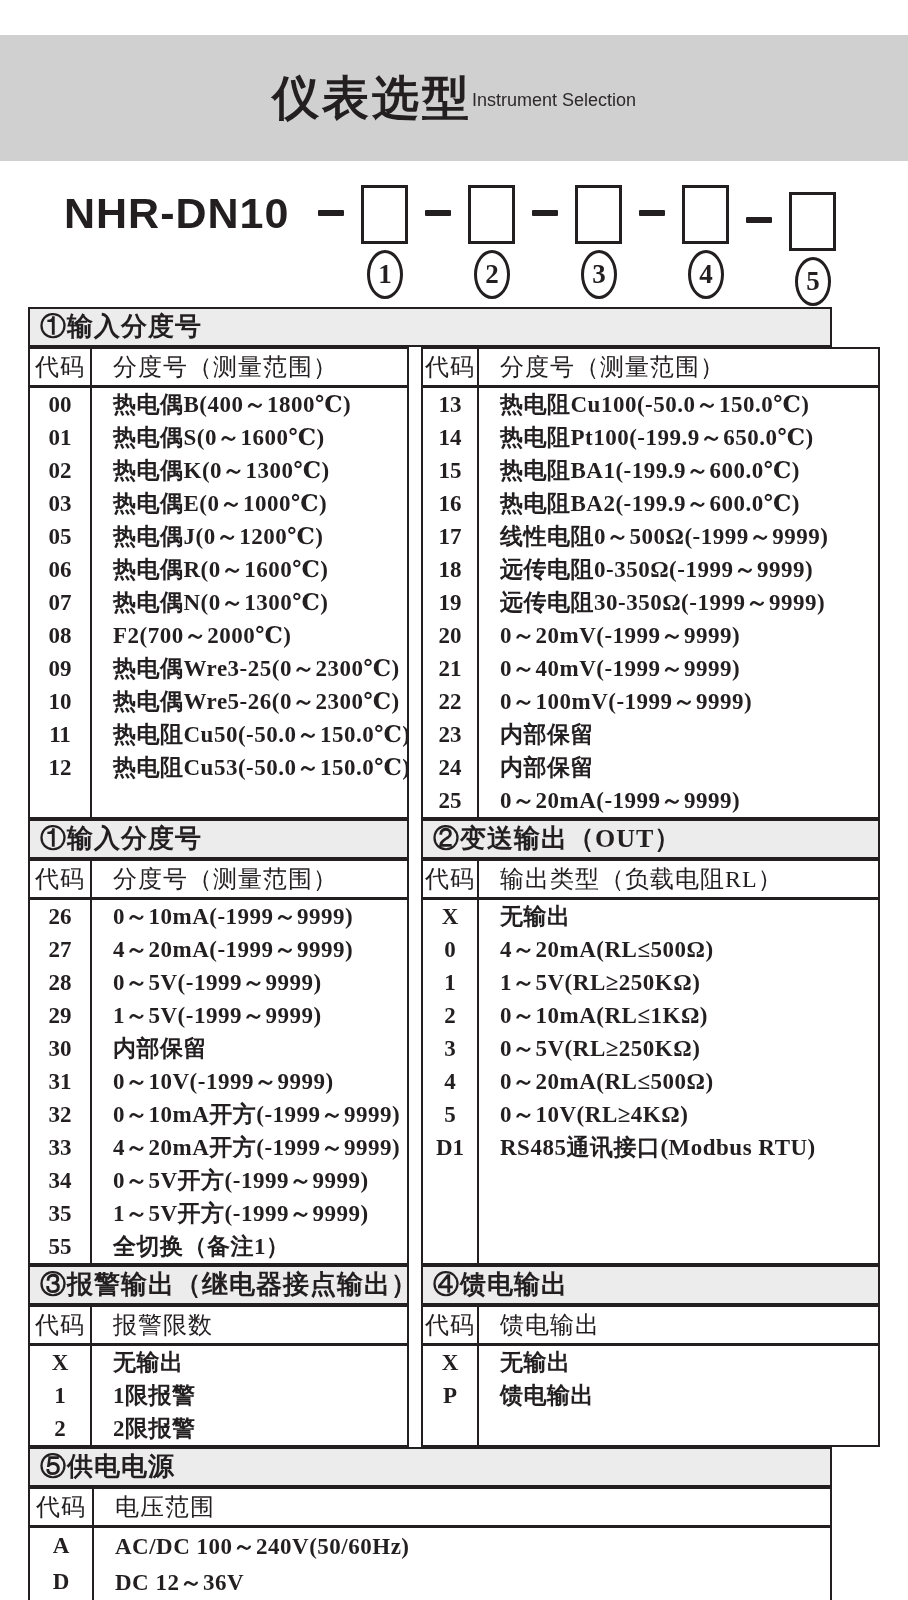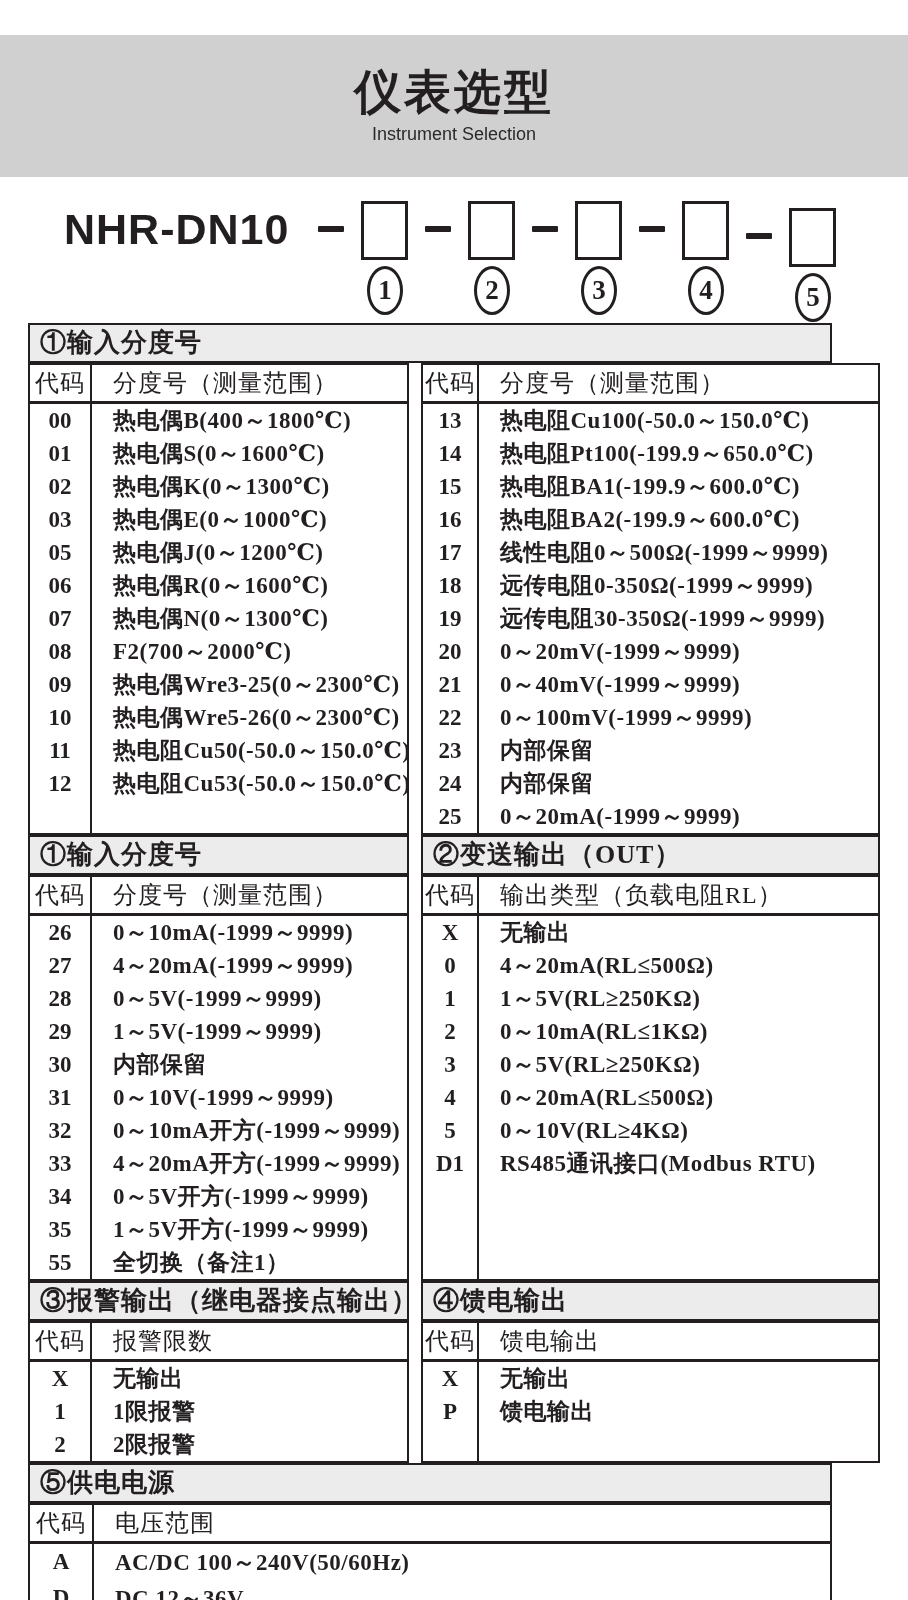--- a/index.html
+++ b/index.html
@@ -4,22 +4,22 @@
 <style>
   html,body{margin:0;padding:0;}
   body{
     width:908px;height:1600px;overflow:hidden;background:#ffffff;
     font-family:"Liberation Serif","DejaVu Serif",serif;
     color:#231f20;
     -webkit-font-smoothing:antialiased;
   }
   
   .top-band{
-    margin-top:35px;height:142px;background:#d1d0d1;
-    display:flex;flex-direction:column;align-items:center;justify-content:center;
+    margin-top:35px;height:126px;background:#d1d0d1;
+    display:flex;flex-direction:row;align-items:center;justify-content:center;
     font-family:"Liberation Sans","DejaVu Sans",sans-serif;
   }
   .page-title{font-size:47px;font-weight:700;letter-spacing:3px;line-height:52px;}
   .page-subtitle{font-size:18px;font-weight:400;color:#2c292a;line-height:24px;margin-top:4px;}
 
   
   .model-row{
     margin:24px 0 0 64px;display:flex;align-items:flex-start;
   }
   .model-prefix{

